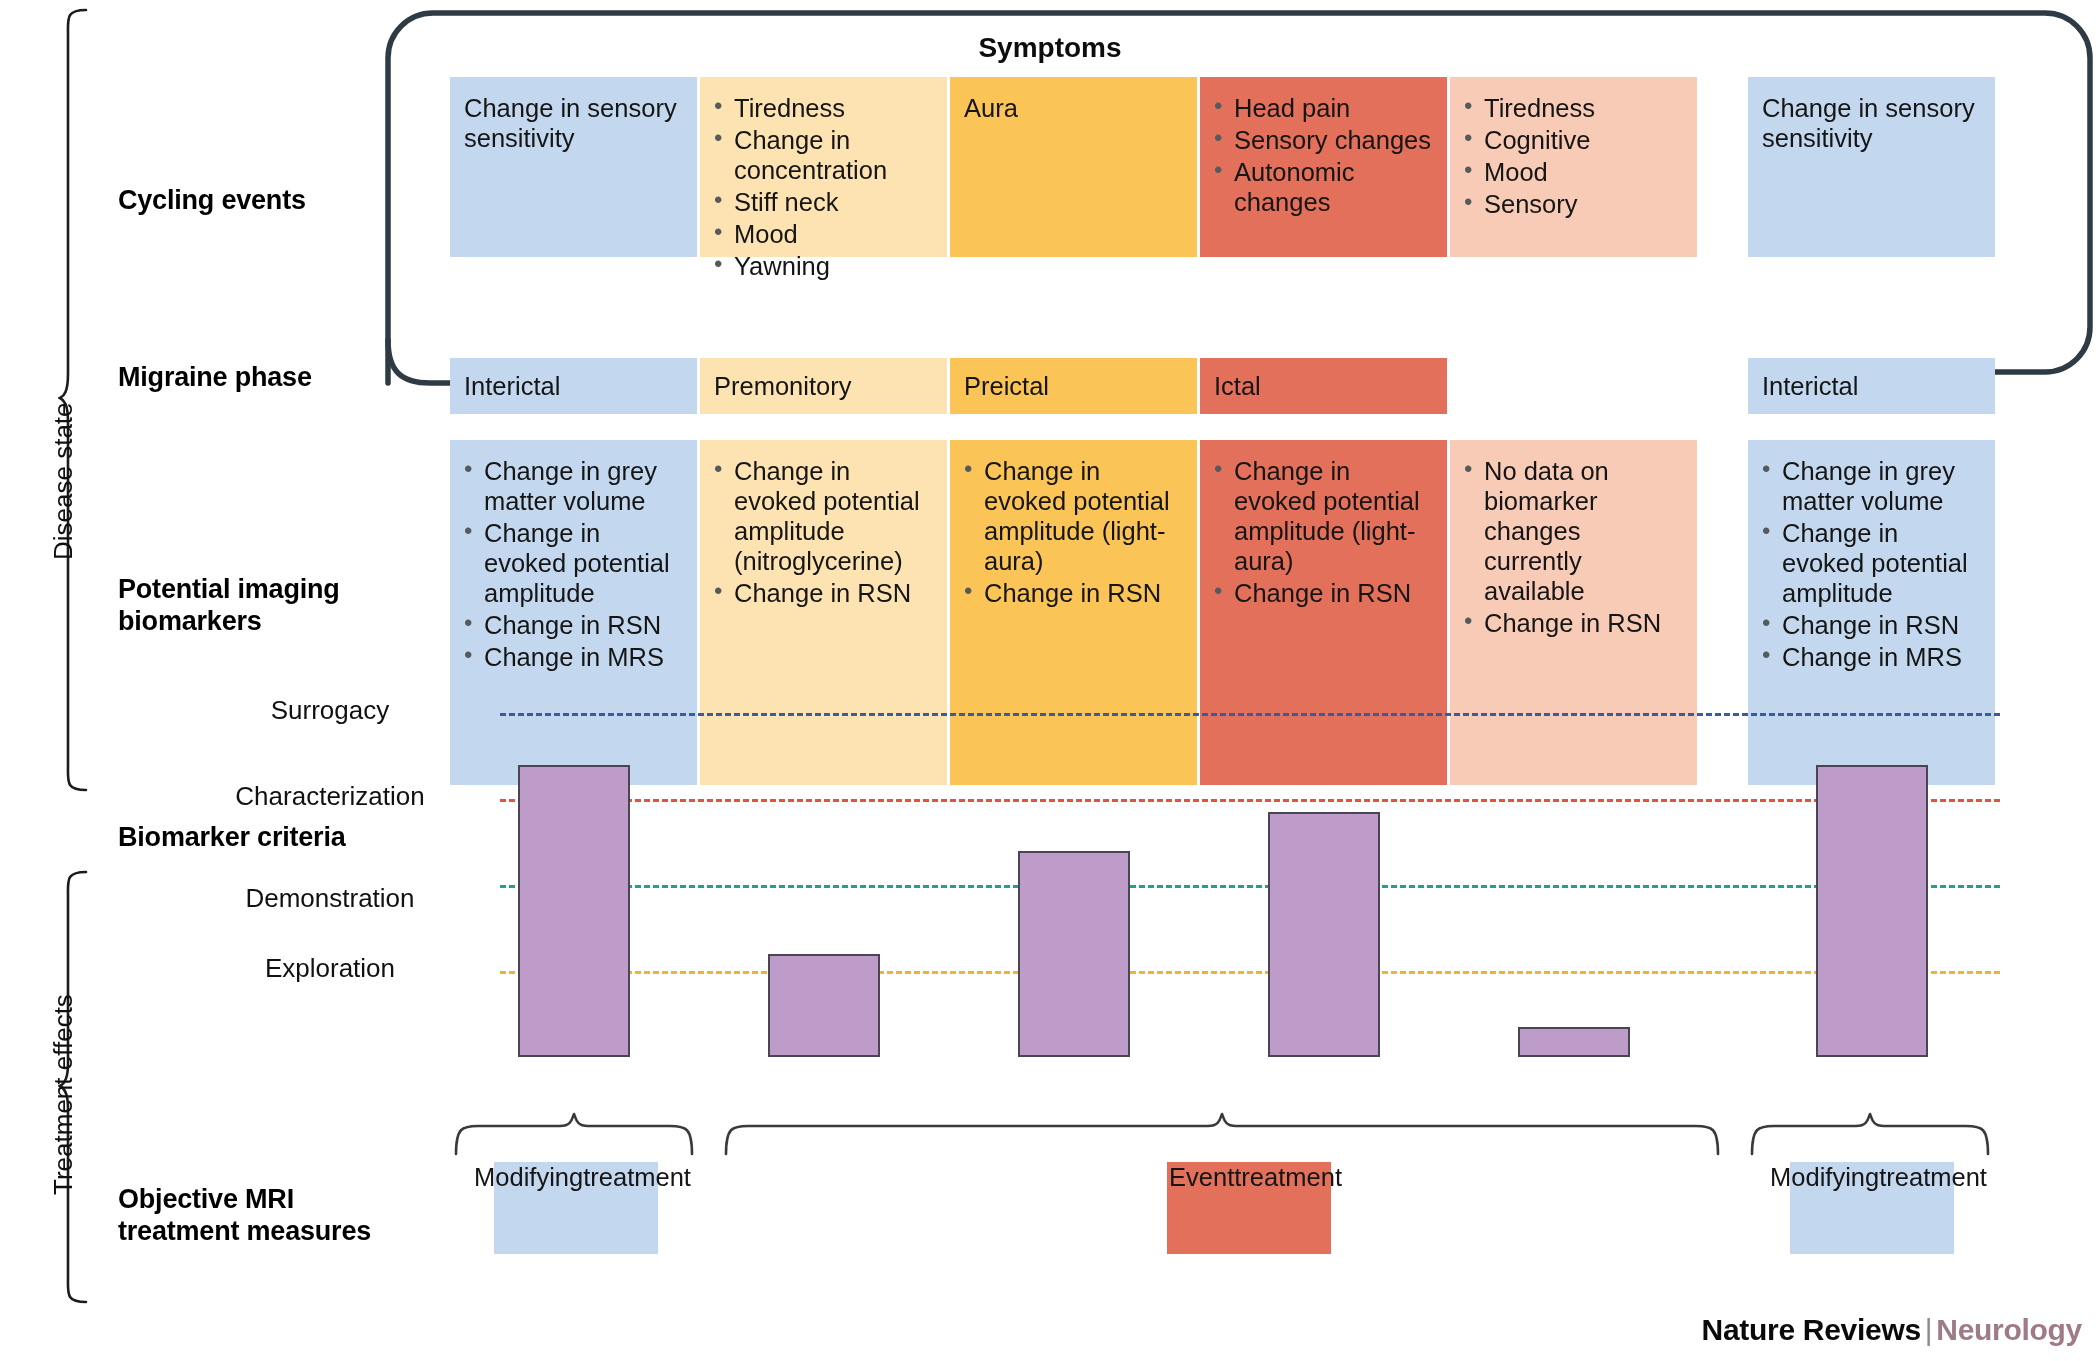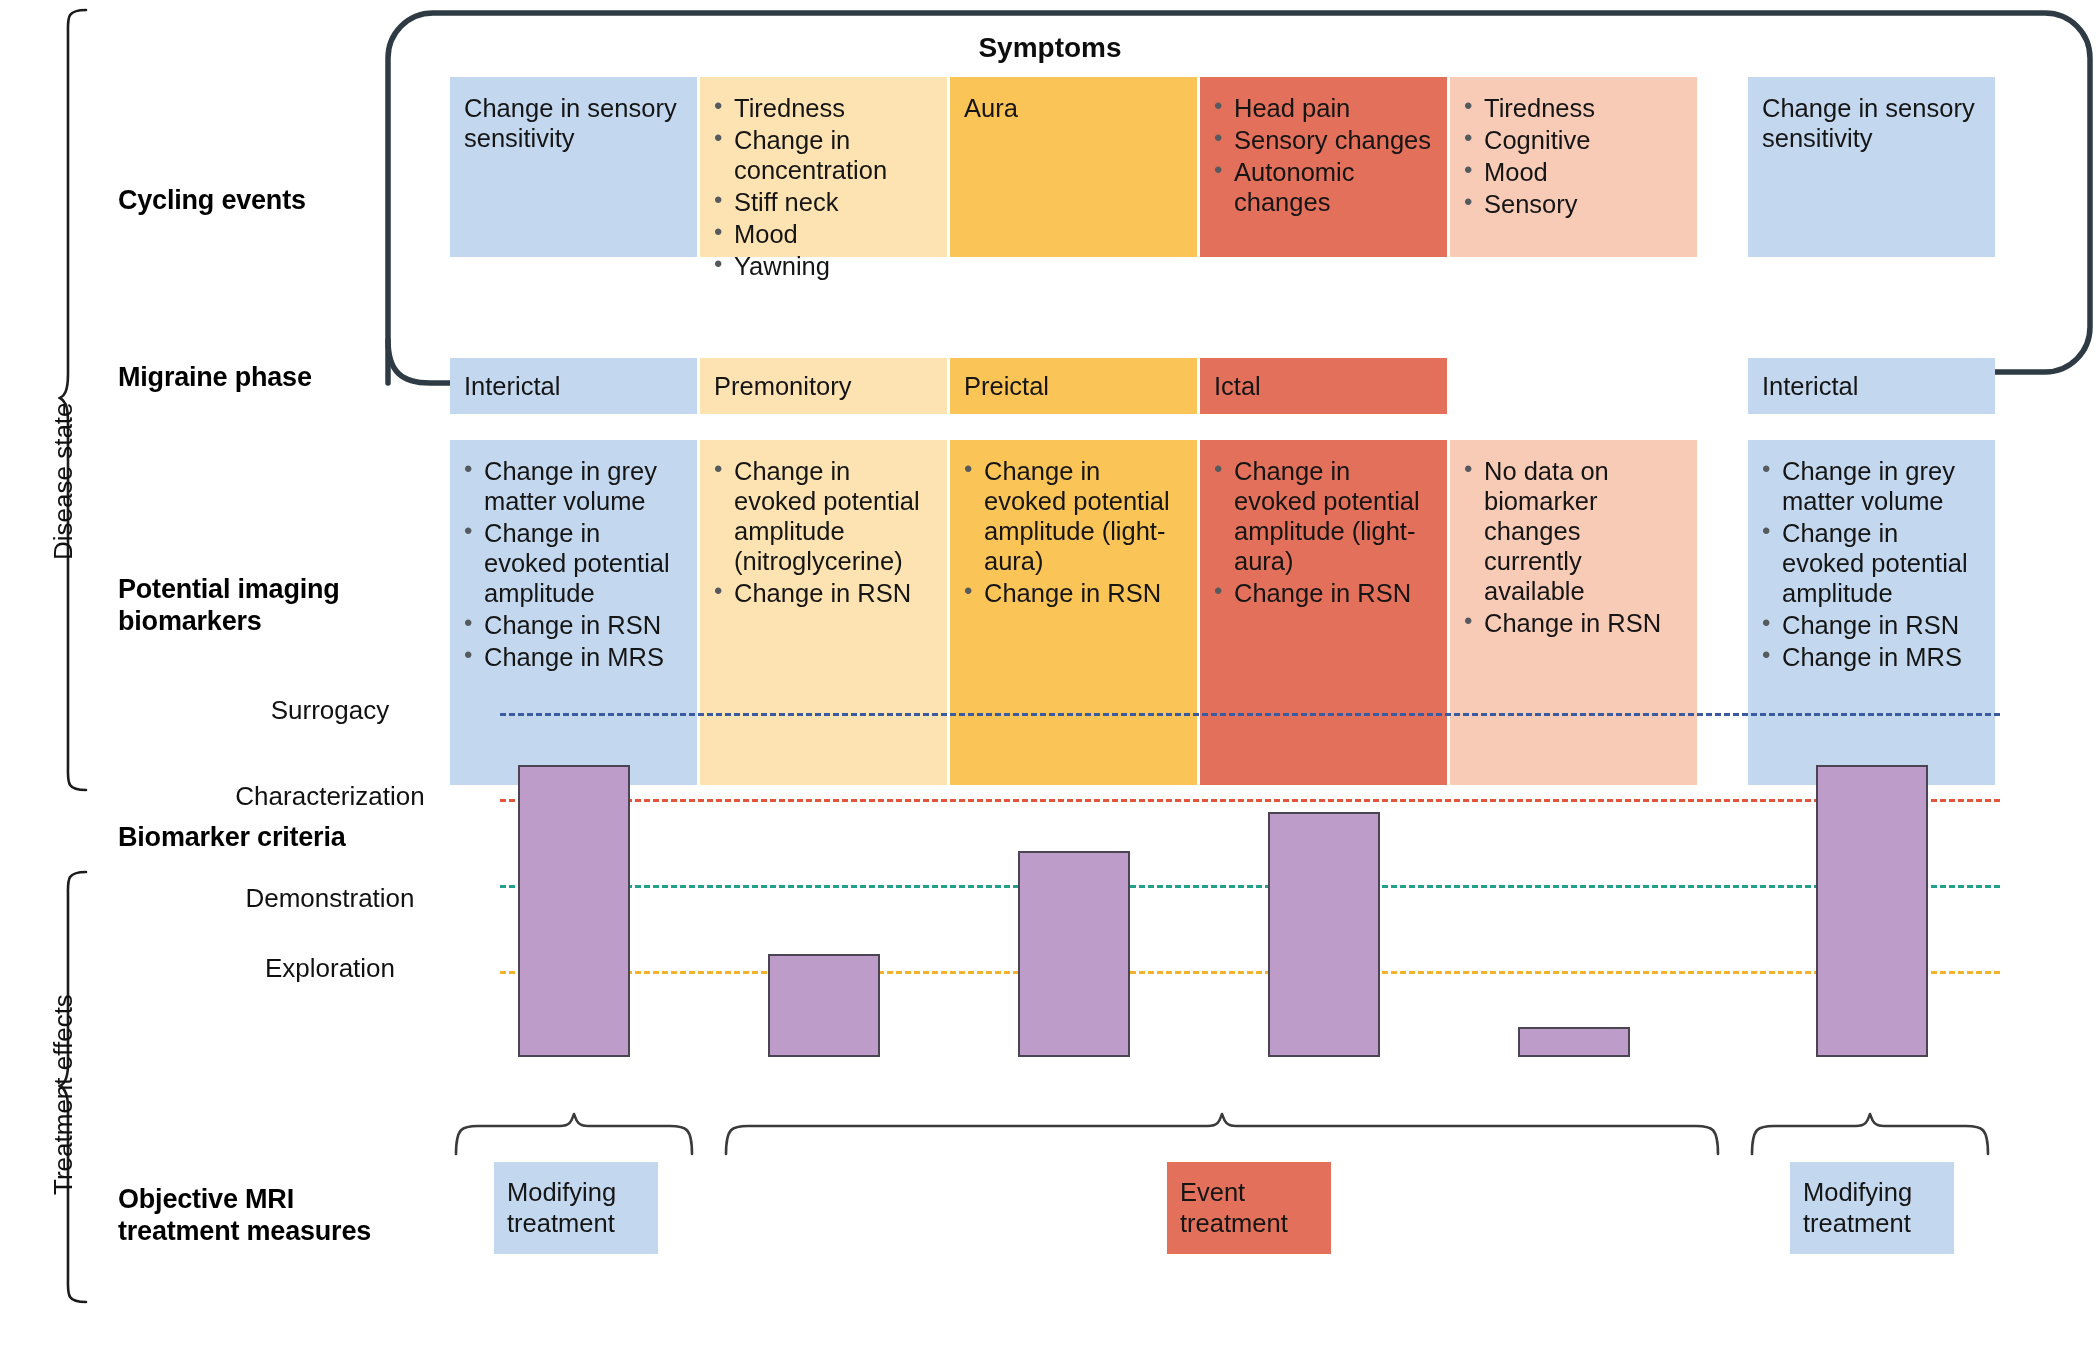--- a/index.html
+++ b/index.html
@@ -90,21 +90,21 @@
   
   .brace-svg { position: absolute; }
 
   
   .treatbox {
     position: absolute;
     font-size: 25.5px;
     line-height: 1.2;
     color: #151515;
     display: flex;
-    flex-direction: column;
+    flex-direction: row;
     justify-content: center;
     padding-left: 13px;
   }
 
   
   .vlabel {
     position: absolute;
     font-size: 26px;
     color: #111;
     transform-origin: 0 0;
@@ -280,14 +280,17 @@
   <div class="treatbox" style="left: 1167px; top: 1162px; width: 164px; height: 92px; background: rgb(227, 112, 90);">
     <span>Event</span>
     <span>treatment</span>
   </div>
 
   <div class="treatbox" style="left: 1790px; top: 1162px; width: 164px; height: 92px; background: rgb(195, 216, 238);">
     <span>Modifying</span>
     <span>treatment</span>
   </div>
 
+  <div class="brand">
+    <span class="nr">Nature Reviews</span><span class="sep">|</span><span class="ny">Neurology</span>
+  </div>
 
 </div>
 
 </body></html>

